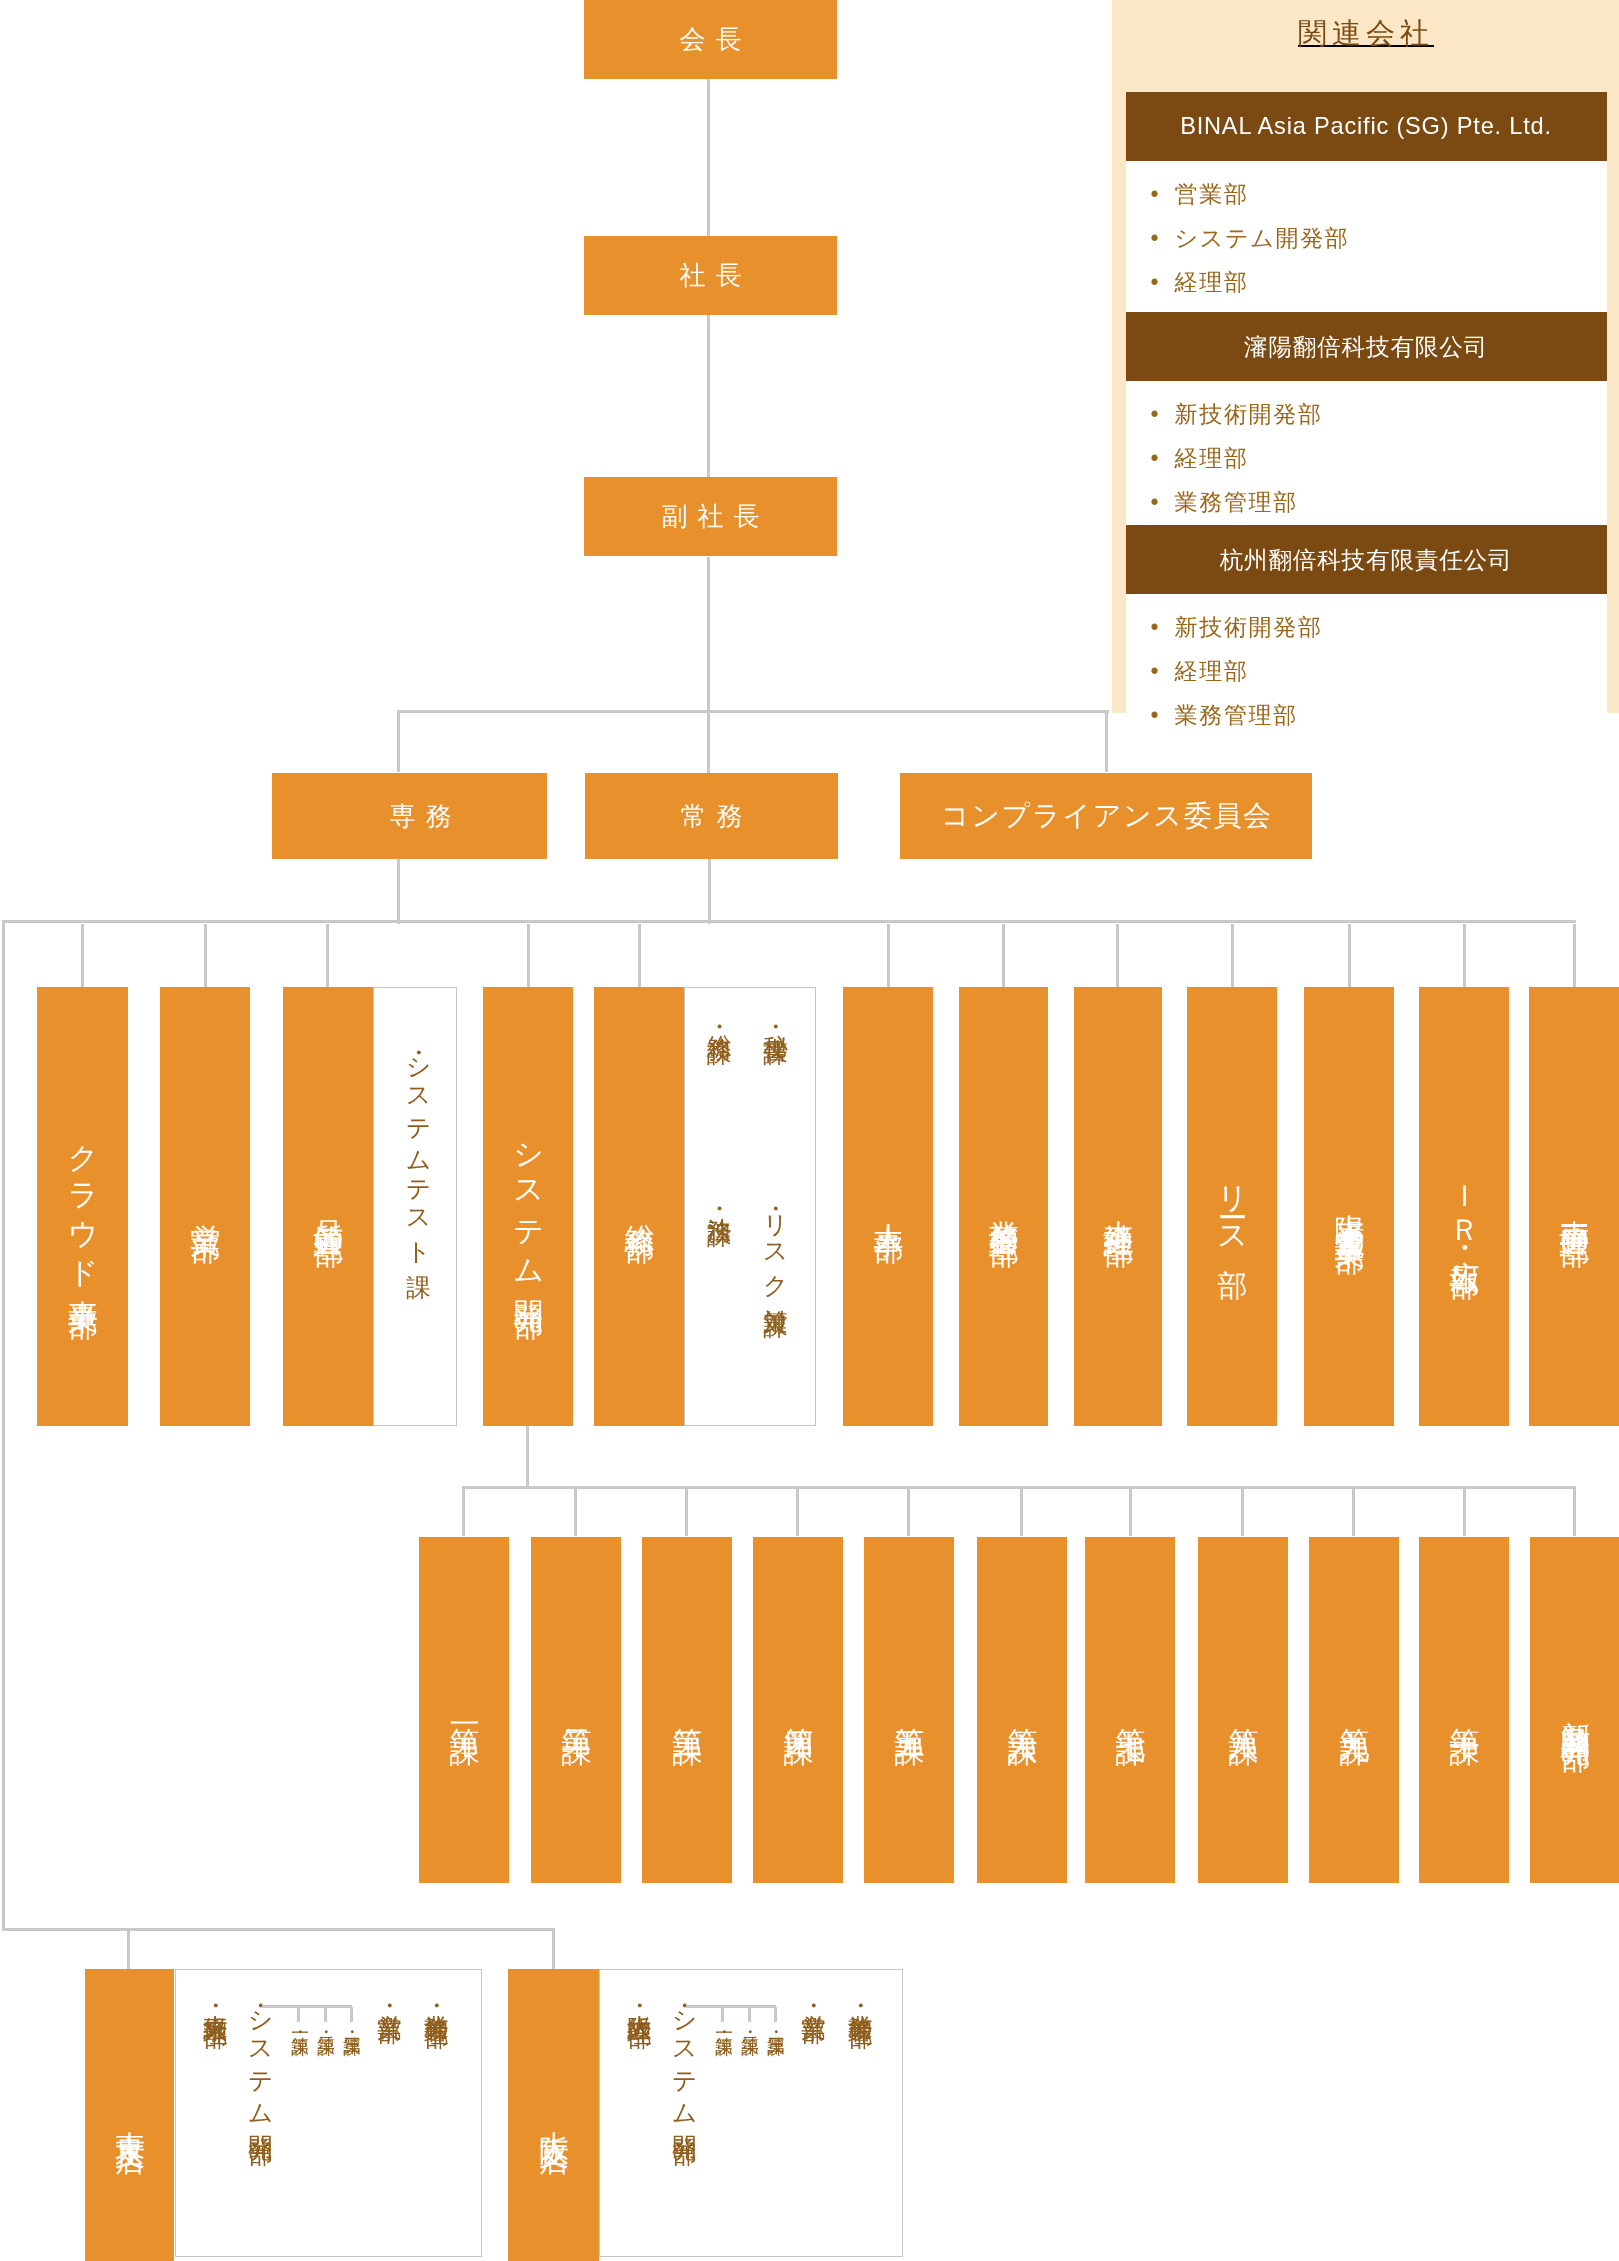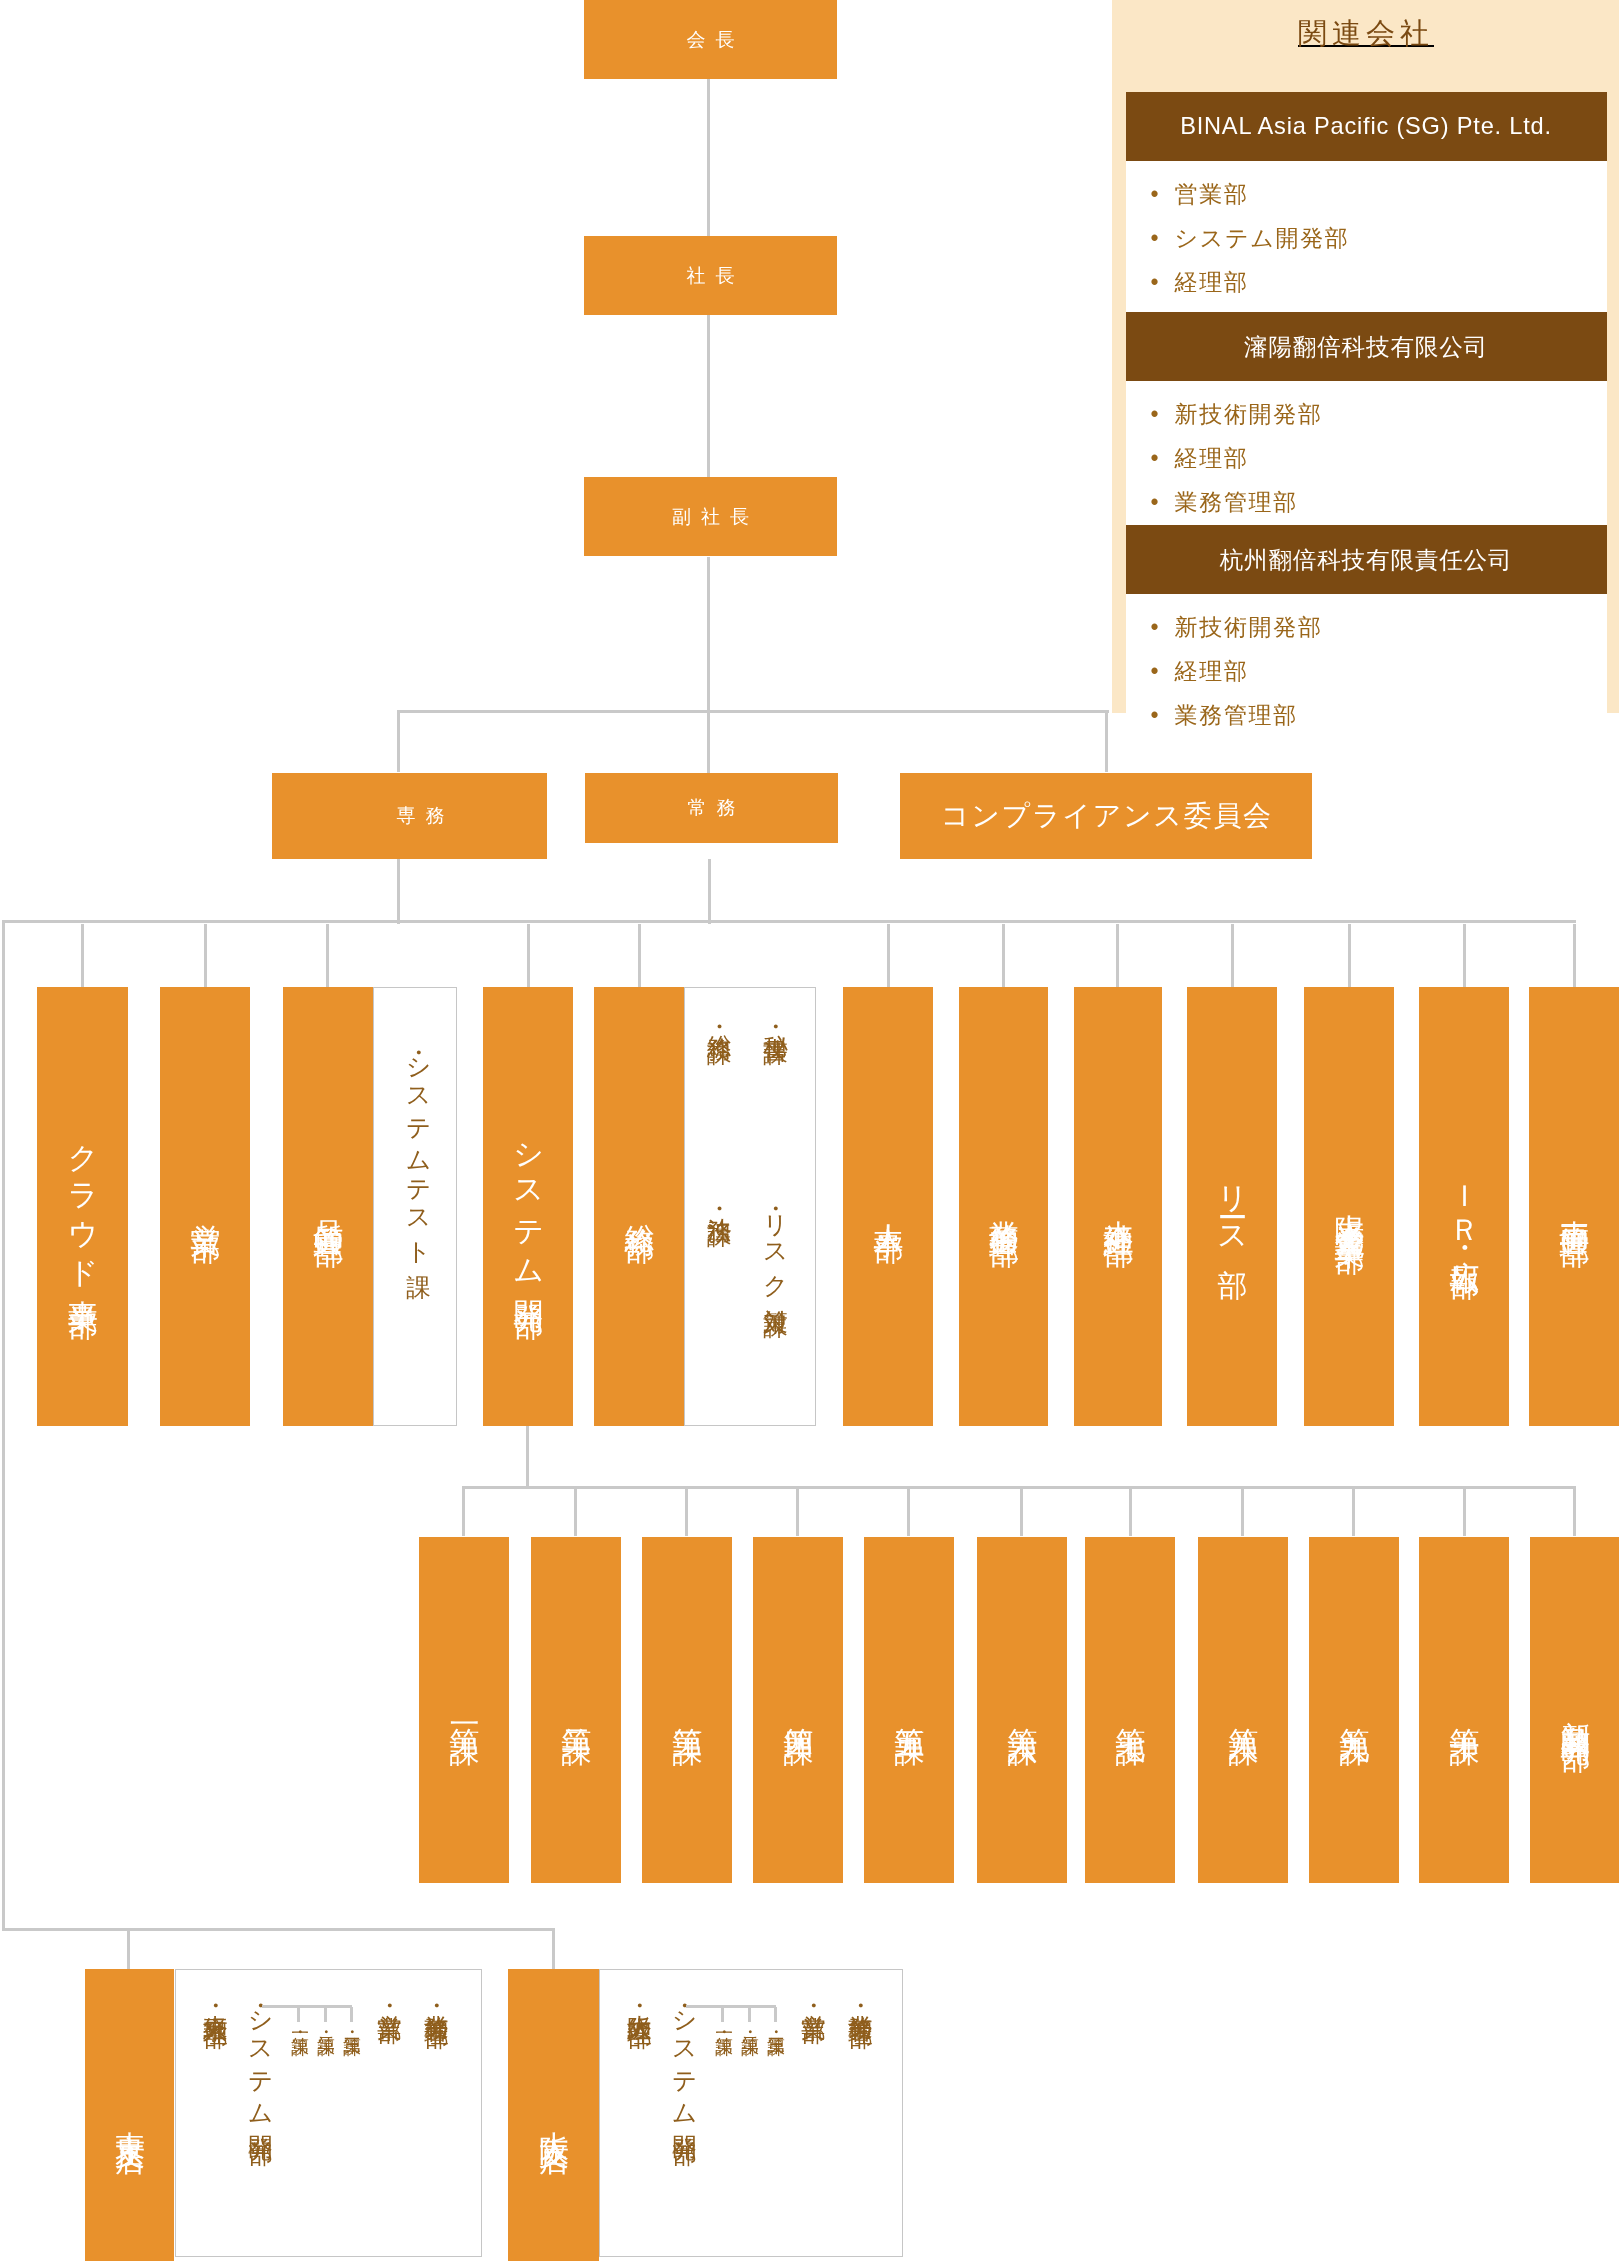--- a/index.html
+++ b/index.html
@@ -12,26 +12,26 @@
   }
   html,body{margin:0;padding:0;background:#fff;}
   body{font-family:"Liberation Sans","DejaVu Sans",sans-serif;}
   #chart{position:relative;width:1619px;height:2261px;background:#fff;overflow:hidden;}
 
   .line{position:absolute;background:var(--line);}
   .tline{position:absolute;background:var(--line);}
 
   .hbox{position:absolute;background:var(--orange);color:#fff;
         display:flex;align-items:center;justify-content:center;
-        font-size:19px;letter-spacing:10px;text-indent:10px;}
+        font-size:26px;letter-spacing:10px;text-indent:10px;}
   #box-chairman{left:584px;top:0;width:253px;height:79px;}
   #box-president{left:584px;top:236px;width:253px;height:79px;}
   #box-vp{left:584px;top:477px;width:253px;height:79px;}
   #box-senmu{left:272px;top:773px;width:253px;height:86px;padding-left:22px;}
-  #box-jomu{left:585px;top:773px;width:253px;height:70px;}
+  #box-jomu{left:585px;top:773px;width:253px;height:86px;}
   #box-compliance{left:900px;top:773px;width:412px;height:86px;font-size:28px;letter-spacing:1.7px;text-indent:1.7px;}
 
   .vbox{position:absolute;background:var(--orange);display:flex;align-items:center;justify-content:center;}
   .v{writing-mode:vertical-rl;text-orientation:upright;white-space:nowrap;}
   .vbox .v{color:#fff;font-size:30px;letter-spacing:4.2px;}
 
   .wsub{position:absolute;background:#fff;border:1.7px solid #C6C6C6;box-sizing:border-box;}
   .vcol{position:absolute;writing-mode:vertical-rl;text-orientation:upright;white-space:nowrap;
         color:var(--vtext);}
   .vcol.main{font-size:24.5px;letter-spacing:2.5px;}

